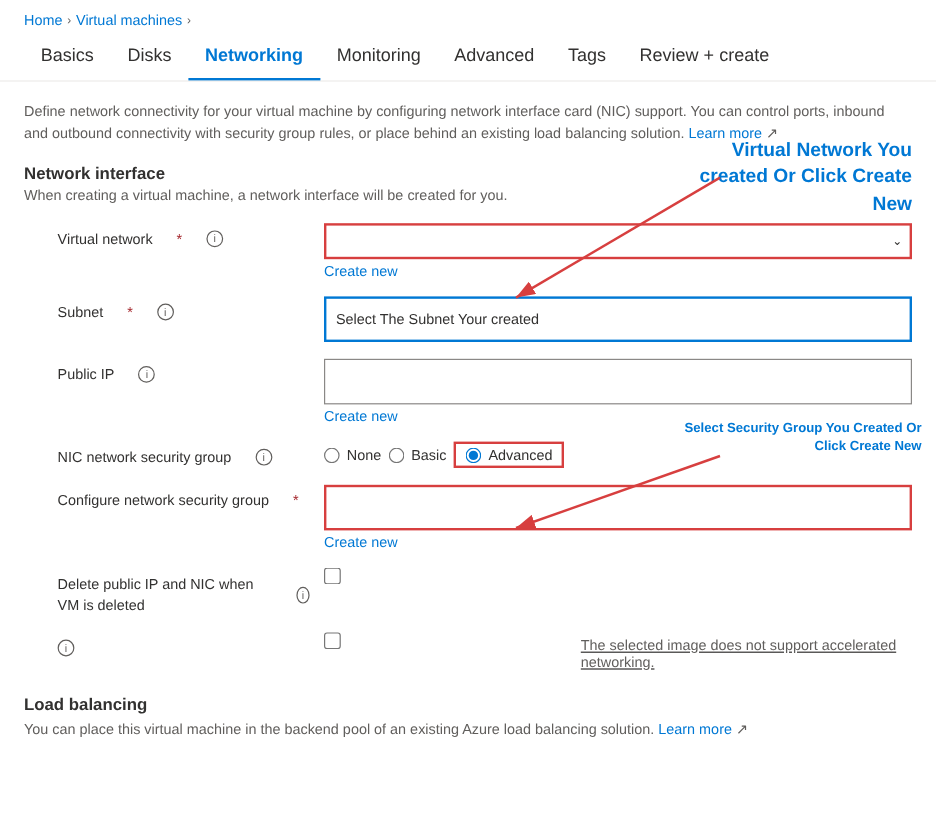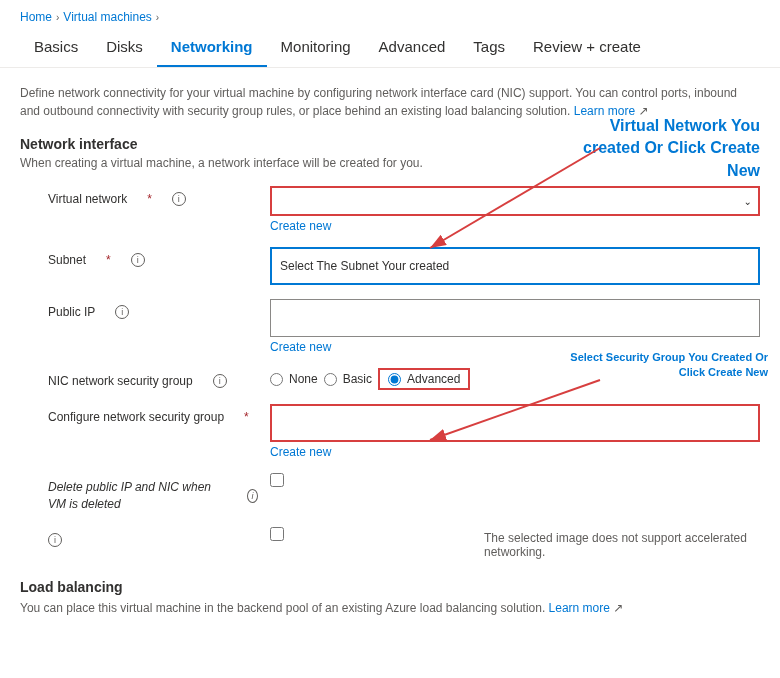--- a/index.html
+++ b/index.html
@@ -172,37 +172,37 @@
           <span>Configure network security group</span>
           <span class="required"> *</span>
         </div>
         <div class="form-control">
           <input type="text" class="input-field security-group-field" value="" style="">
           <a class="create-new">Create new</a>
         </div>
       </div>
 
       <div class="form-row">
-        <div class="form-label" style="line-height:1.4;font-style:italic;">
+        <div class="form-label" style="line-height:1.4;">
           <span>Delete public IP and NIC when VM is deleted</span>
           <span class="info-icon">i</span>
         </div>
         <div class="form-control">
           <label class="checkbox-item">
             <input type="checkbox" style="">
           </label>
         </div>
       </div>
 
       <div class="form-row">
         <div class="form-label">
           <span class="info-icon">i</span>
         </div>
         <div class="form-control">
-          <div style="display:flex; align-items:flex-start; gap: 200px;">
+          <div style="display:flex; align-items:flex-start; gap: 200px; text-decoration: underline;">
             <label class="checkbox-item">
               <input type="checkbox" style="">
             </label>
             <span class="acceleration-note">The selected image does not support accelerated networking.</span>
           </div>
         </div>
       </div>
 
     </div>
 

